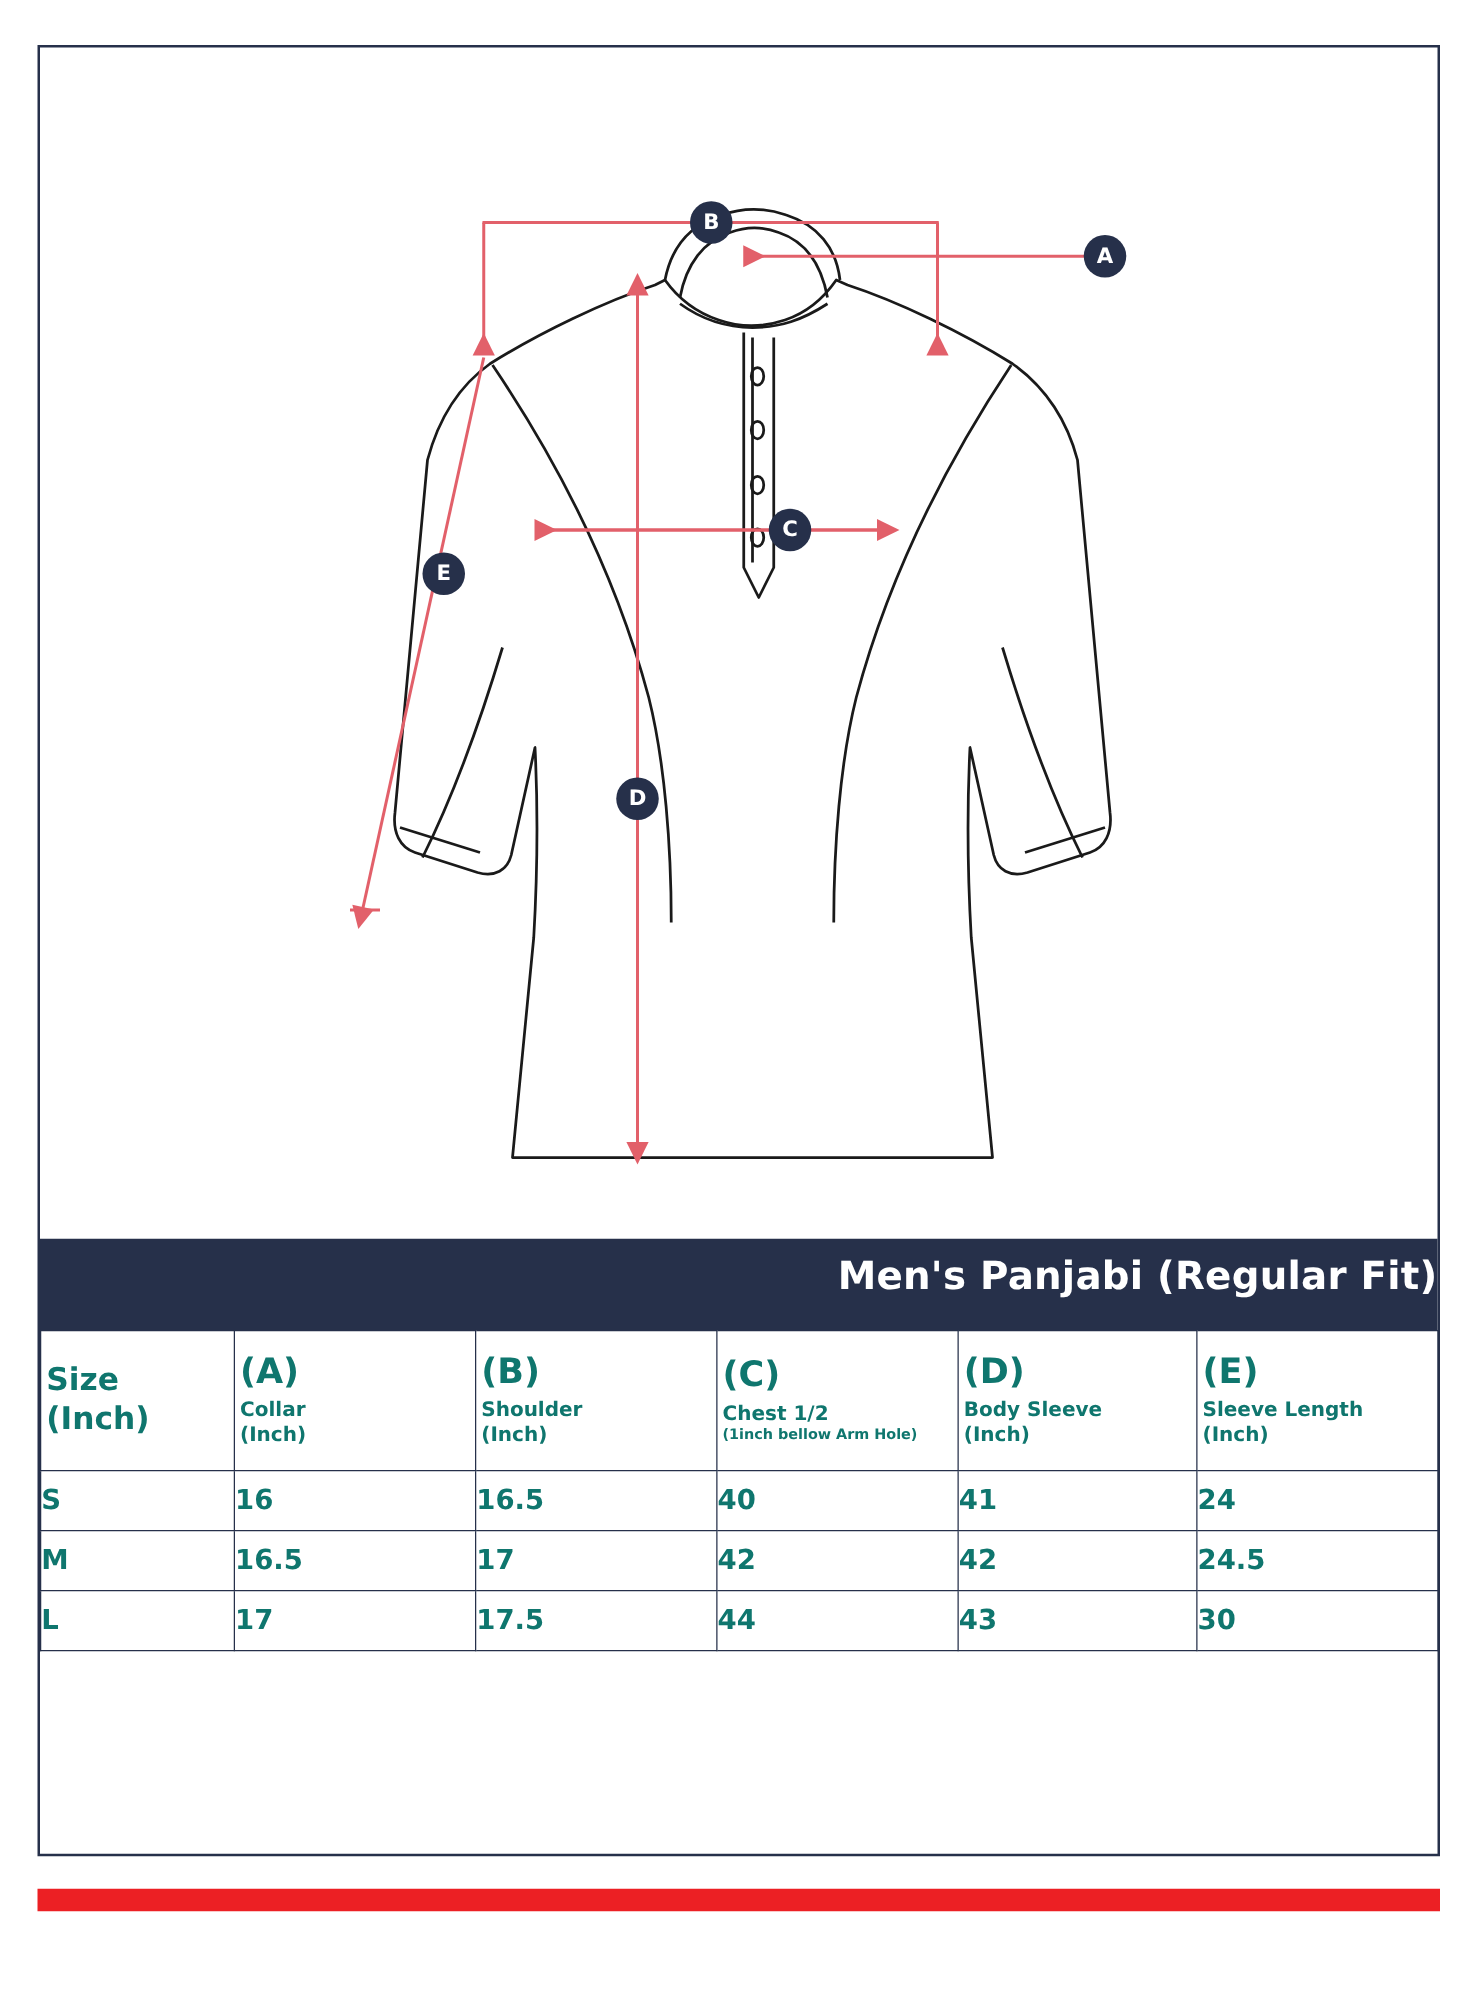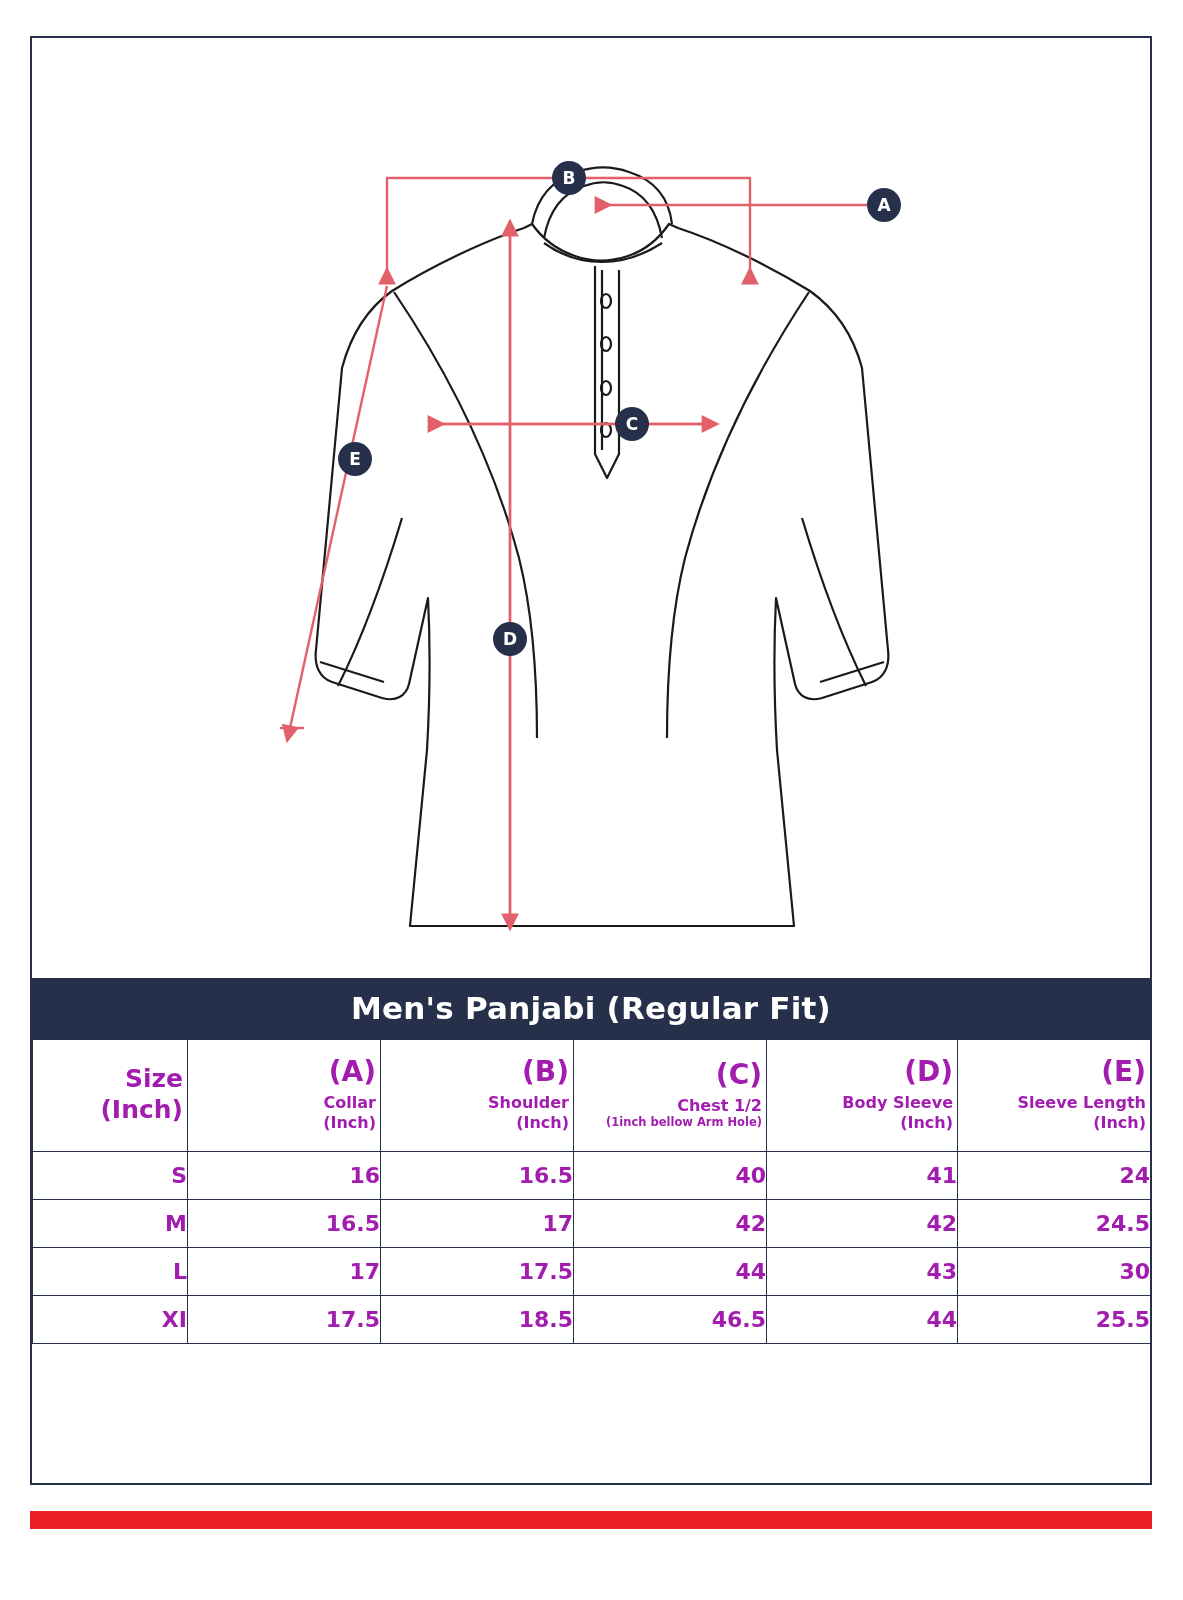--- a/index.html
+++ b/index.html
@@ -72,37 +72,38 @@
   
   .table-wrap {
     position: absolute;
     left: 32px;
     top: 978px;
     width: 1118px;
   }
   .title-band {
     background: #26304a;
     color: #ffffff;
-    text-align: center;
+    text-align: right;
     font-size: 31px;
     font-weight: bold;
     letter-spacing: 0.2px;
-    padding: 12px 0 13px 0;
+    padding: 12px 0 25px 0;
     font-family: "DejaVu Sans", sans-serif;
+    margin-top: 13px;
   }
   table.size-table {
     border-collapse: collapse;
     width: 1118px;
     table-layout: fixed;
   }
   table.size-table td, table.size-table th {
     border: 1px solid #26304a;
-    text-align: right;
+    text-align: left;
     vertical-align: middle;
-    color: #a21caf;
+    color: #0f766e;
   }
   
   col.c0 { width: 155px; }
   col.c1 { width: 193px; }
   col.c2 { width: 193px; }
   col.c3 { width: 193px; }
   col.c4 { width: 191px; }
   col.c5 { width: 193px; }
 
   thead th {
@@ -306,26 +307,18 @@
           <td>24.5</td>
         </tr>
         <tr>
           <td class="size-cell">L</td>
           <td>17</td>
           <td>17.5</td>
           <td>44</td>
           <td>43</td>
           <td>30</td>
         </tr>
-        <tr>
-          <td class="size-cell">XI</td>
-          <td>17.5</td>
-          <td>18.5</td>
-          <td>46.5</td>
-          <td>44</td>
-          <td>25.5</td>
-        </tr>
       </tbody>
     </table>
   </div>
 
   <div class="bottom-bar"></div>
 </div>
 
 </body></html>

